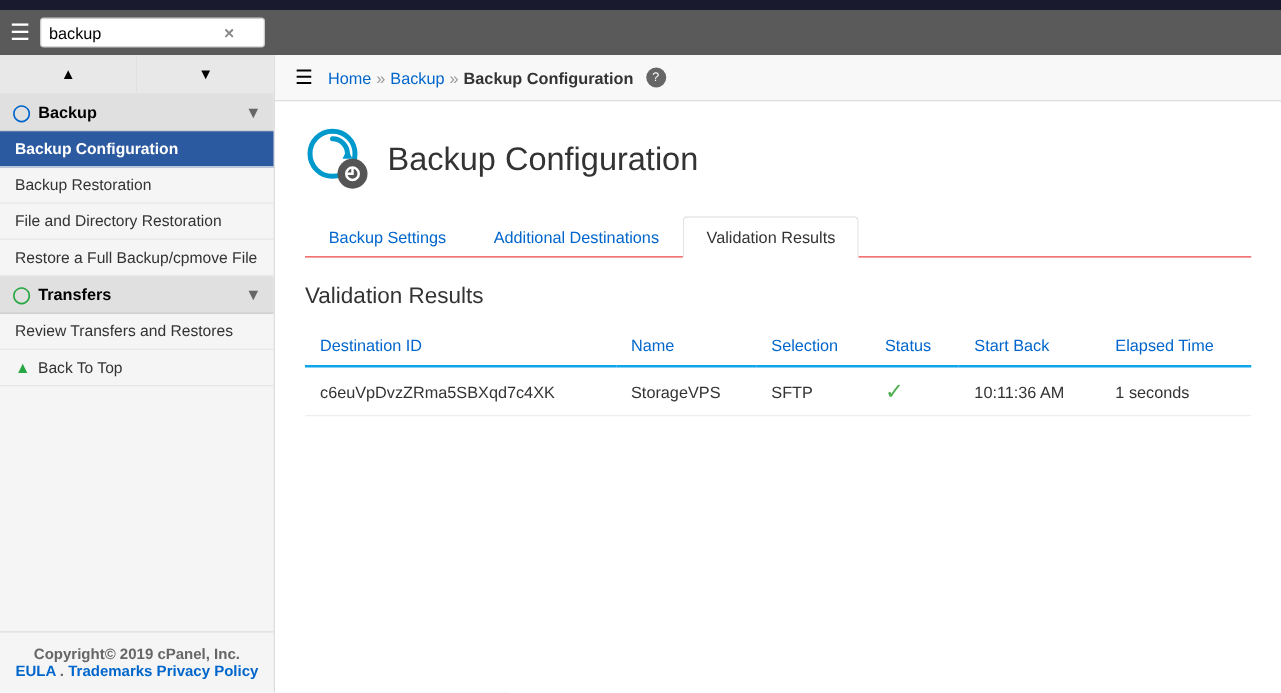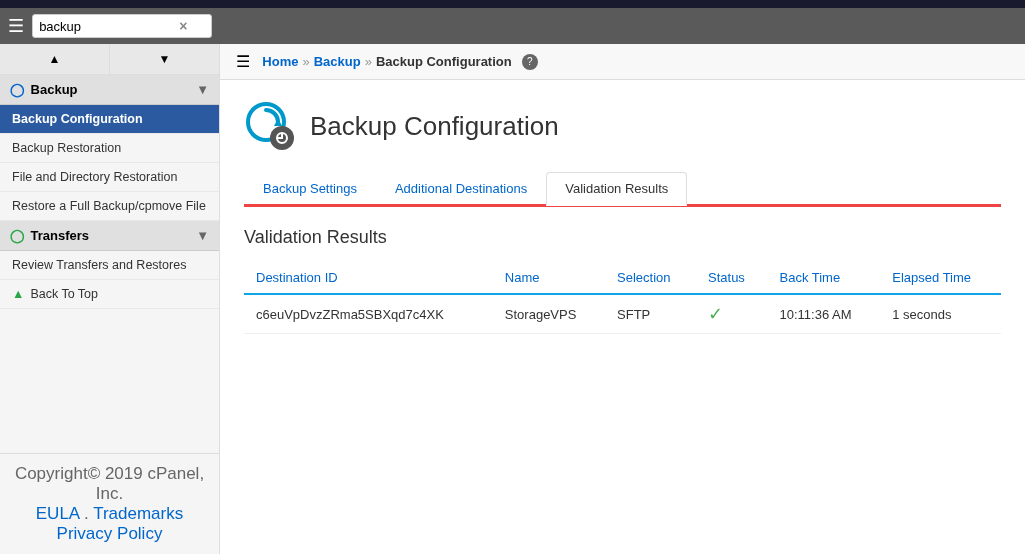--- a/index.html
+++ b/index.html
@@ -110,25 +110,26 @@
       color: #333;
     }
     .sidebar-item.active {
       background: #2c5aa0;
       color: white;
       font-weight: bold;
     }
 
     .sidebar-footer {
       padding: 10px;
-      font-size: 17px;
+      font-size: 12px;
       color: #666;
       text-align: center;
       margin-top: auto;
       border-top: 1px solid #ddd;
+      font-weight: bold;
     }
     .sidebar-footer a { color: #0066cc; text-decoration: none; }
 
     
     #content {
       flex: 1;
       background: white;
       overflow: auto;
       padding: 0;
     }
@@ -137,21 +138,21 @@
     #breadcrumb-bar {
       background: #f8f8f8;
       border-bottom: 1px solid #ddd;
       padding: 8px 16px;
       display: flex;
       align-items: center;
       gap: 4px;
       font-size: 13px;
     }
     #breadcrumb-bar .sep { color: #999; }
-    #breadcrumb-bar a { color: #0066cc; text-decoration: none; font-weight: bold; }
+    #breadcrumb-bar a { color: #0066cc; text-decoration: none; }
     #breadcrumb-bar .current { font-weight: bold; color: #333; }
     #help-icon {
       margin-left: 6px;
       background: #666;
       color: white;
       border-radius: 50%;
       width: 16px;
       height: 16px;
       display: inline-flex;
       align-items: center;
@@ -177,21 +178,21 @@
     }
     #page-title {
       font-size: 26px;
       font-weight: normal;
       color: #333;
     }
 
     
     #tabs {
       display: flex;
-      border-bottom: 3px solid #ef4444;
+      border-bottom: 1px solid #ef4444;
       margin-bottom: 20px;
       gap: 0;
     }
     .tab {
       padding: 8px 18px;
       cursor: pointer;
       color: #0066cc;
       font-size: 13px;
       border: 1px solid transparent;
       border-bottom: none;
@@ -325,21 +326,21 @@
 
       <h2 id="section-title">Validation Results</h2>
 
       <table id="results-table">
         <thead>
           <tr>
             <th>Destination ID</th>
             <th>Name</th>
             <th>Selection</th>
             <th>Status</th>
-            <th>Back Time</th>
+            <th>Start Back</th>
             <th>Elapsed Time</th>
           </tr>
         </thead>
         <tbody>
           <tr>
             <td>c6euVpDvzZRma5SBXqd7c4XK</td>
             <td>StorageVPS</td>
             <td>SFTP</td>
             <td>
               <span class="checkmark">✓</span>

